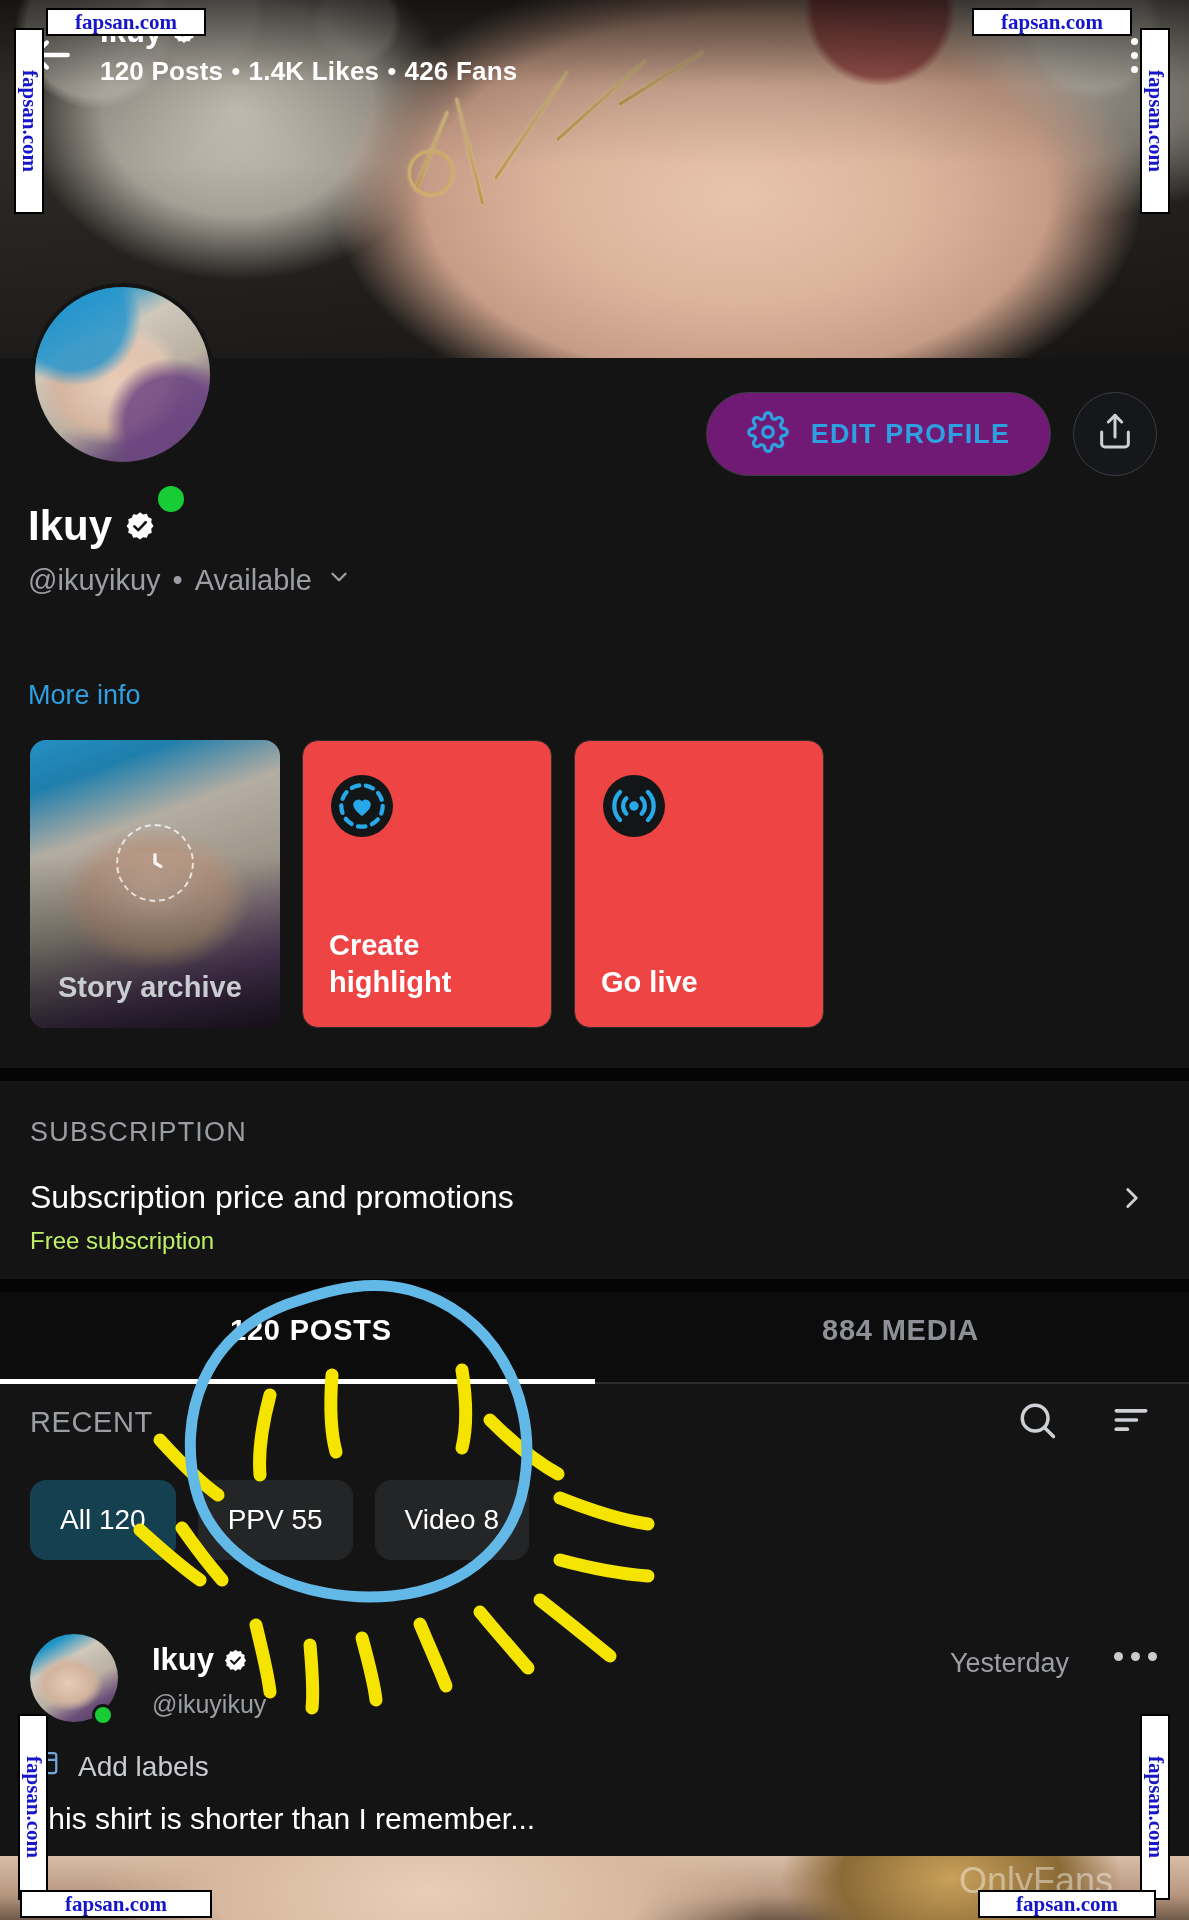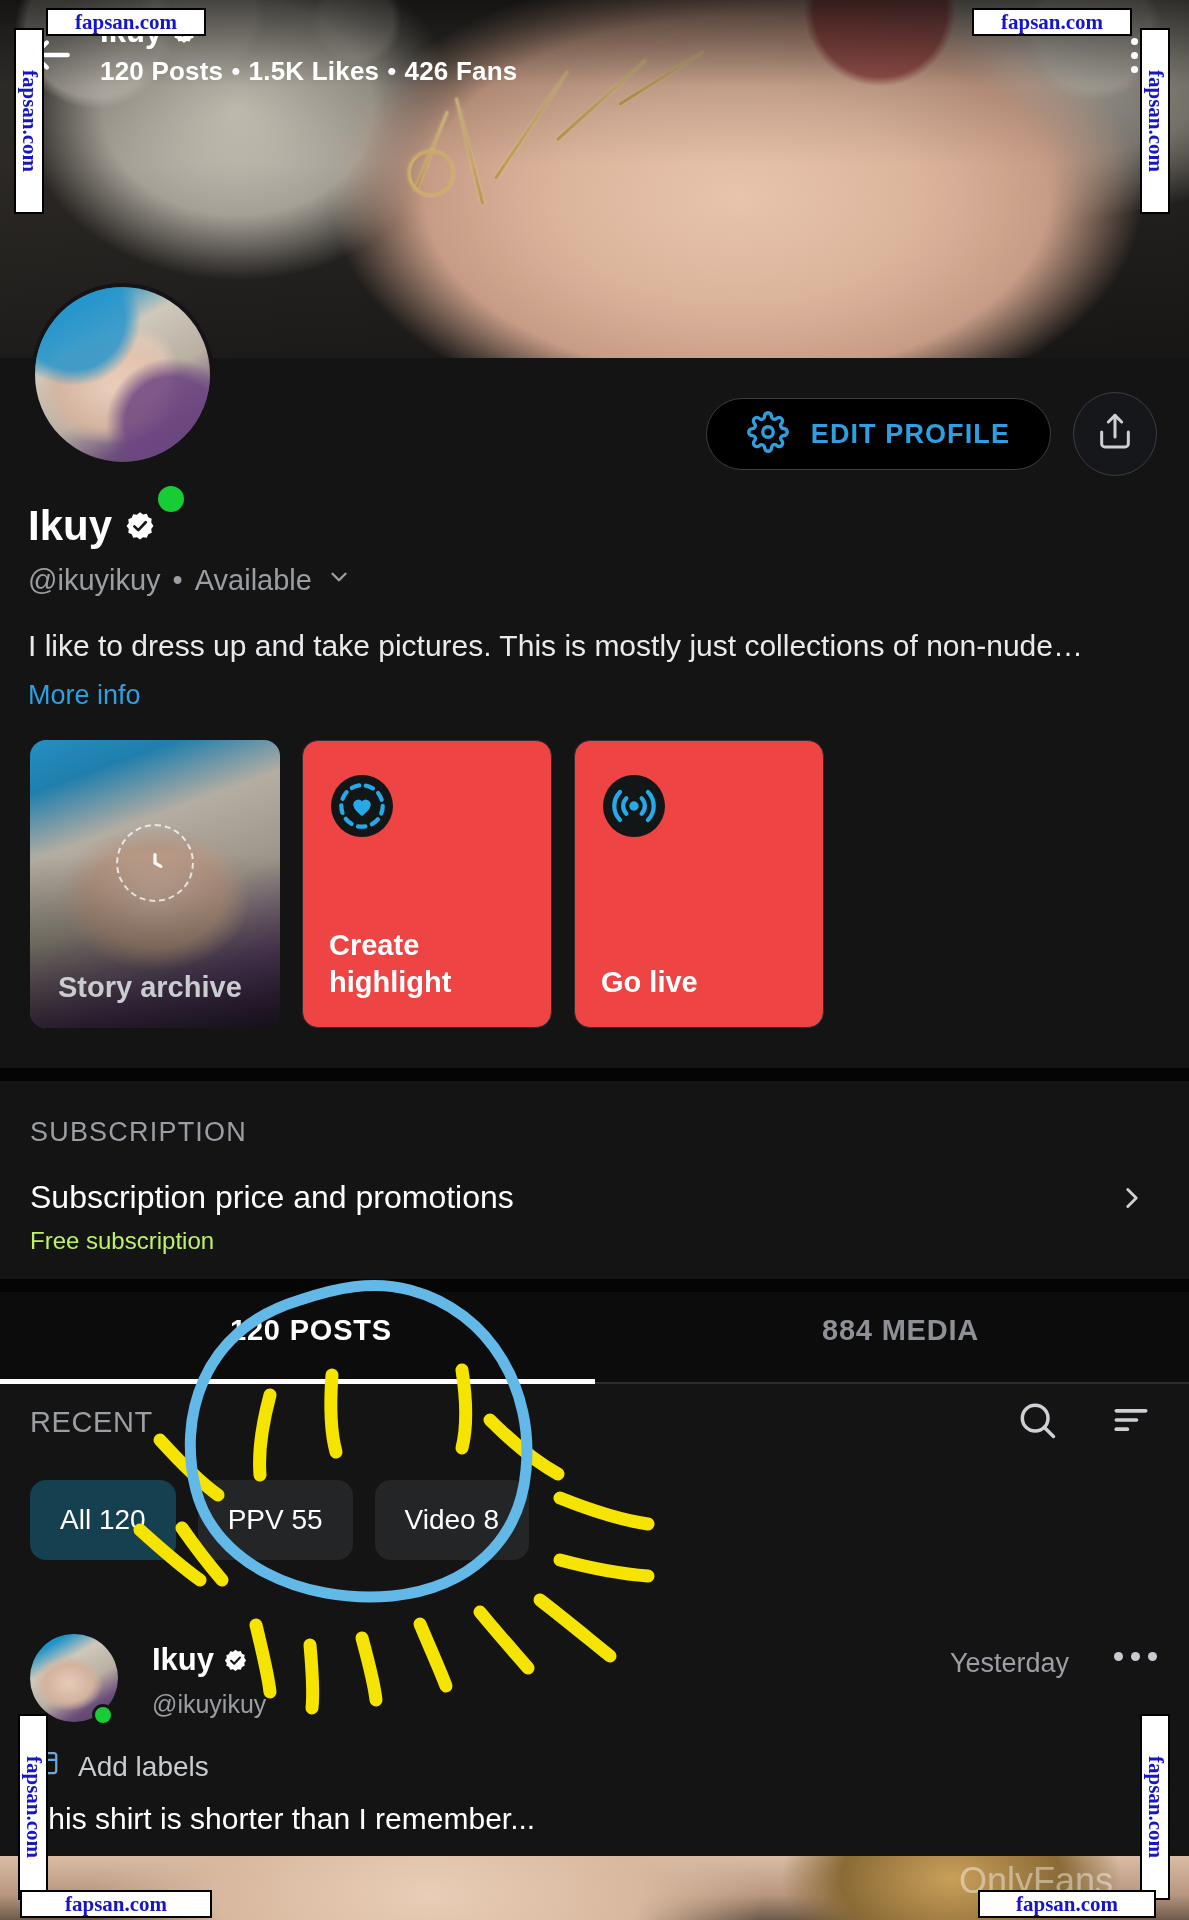--- a/index.html
+++ b/index.html
@@ -74,22 +74,22 @@
       radial-gradient(circle at 78% 78%, rgba(110,70,130,.85) 0 24%, rgba(0,0,0,0) 34%),
       radial-gradient(circle at 58% 46%, rgba(235,205,185,.6) 0 20%, rgba(0,0,0,0) 30%);
   }
   .online-dot{
     position:absolute; left:155px; top:125px; width:32px; height:32px; border-radius:50%;
     background:#18cc36; border:3px solid #141415; z-index:4;
   }
 
   .action-row{ position:absolute; right:32px; top:34px; display:flex; align-items:center; gap:22px; }
   .edit-profile{
-    height:72px; padding:0 40px; border-radius:44px; border:1.5px solid #3a3d41;
-    background:#000000; display:flex; align-items:center; gap:22px; cursor:pointer;
+    height:84px; padding:0 40px; border-radius:44px; border:1.5px solid #3a3d41;
+    background:#701a75; display:flex; align-items:center; gap:22px; cursor:pointer;
   }
   .edit-profile .lbl{ color:#2e9fe0; font-size:27px; font-weight:700; letter-spacing:1.1px; }
   .share-btn{
     width:84px; height:84px; border-radius:50%; border:1.5px solid #3a3d41; background:#16171a;
     display:flex; align-items:center; justify-content:center; cursor:pointer;
   }
 
   .name-block{ position:absolute; left:28px; top:144px; }
   .disp-name{ font-size:42px; font-weight:700; display:flex; align-items:center; gap:12px; }
   .handle-row{ margin-top:14px; display:flex; align-items:center; gap:12px; font-size:29px; color:#9b9ea3; }
@@ -216,21 +216,21 @@
       <div class="top-name">
         <span>Ikuy</span>
         <span class="vbadge">
           <svg width="26" height="26" viewBox="0 0 24 24">
             <path fill="#fff" d="M12 1.6l2.3 1.7 2.8-.4 1.1 2.6 2.6 1.1-.4 2.8L22.1 12l-1.7 2.3.4 2.8-2.6 1.1-1.1 2.6-2.8-.4L12 22.1l-2.3-1.7-2.8.4-1.1-2.6-2.6-1.1.4-2.8L1.9 12l1.7-2.3-.4-2.8 2.6-1.1 1.1-2.6 2.8.4z"></path>
             <polyline points="7.8,12.3 10.7,15.1 16.3,9.2" fill="none" stroke="#111" stroke-width="2" stroke-linecap="round" stroke-linejoin="round"></polyline>
           </svg>
         </span>
       </div>
       <div class="top-stats">
-        <b>120</b><span class="l"> </span><span class="l">Posts</span><span class="dot">•</span><b>1.5K</b><span class="l"> </span><span class="l">Likes</span><span class="dot">•</span><b>426</b><span class="l"> </span><span class="l">Fans</span>
+        <b>120</b><span class="l"> </span><span class="l">Posts</span><span class="dot">•</span><b>1.4K</b><span class="l"> </span><span class="l">Likes</span><span class="dot">•</span><b>426</b><span class="l"> </span><span class="l">Fans</span>
       </div>
     </div>
     <div class="kebab">
         <i></i>
         <i></i>
         <i></i>
       </div>
   </div>
 
   <div class="profile-wrap" style="height:718px;">
@@ -273,21 +273,20 @@
         <span class="sep">•</span>
         <span>Available</span>
         <span class="chev">
           <svg width="26" height="26" viewBox="0 0 24 24" fill="none" stroke="#9b9ea3" stroke-width="2.2" stroke-linecap="round" stroke-linejoin="round">
               <polyline points="6,9 12,15 18,9"></polyline>
             </svg>
         </span>
       </div>
     </div>
 
-    <div class="bio">I like to dress up and take pictures. This is mostly just collections of non-nude…</div>
     <div class="more-info">More info</div>
 
     <div class="cards">
       <div class="card story">
         <div class="story-ico">
           <svg width="40" height="40" viewBox="0 0 24 24" fill="none" stroke="rgba(255,255,255,.9)" stroke-width="2" stroke-linecap="round" stroke-linejoin="round">
             <polyline points="12,7 12,12 15.5,14"></polyline>
           </svg>
         </div>
         <div class="card-lbl">Story archive</div>

